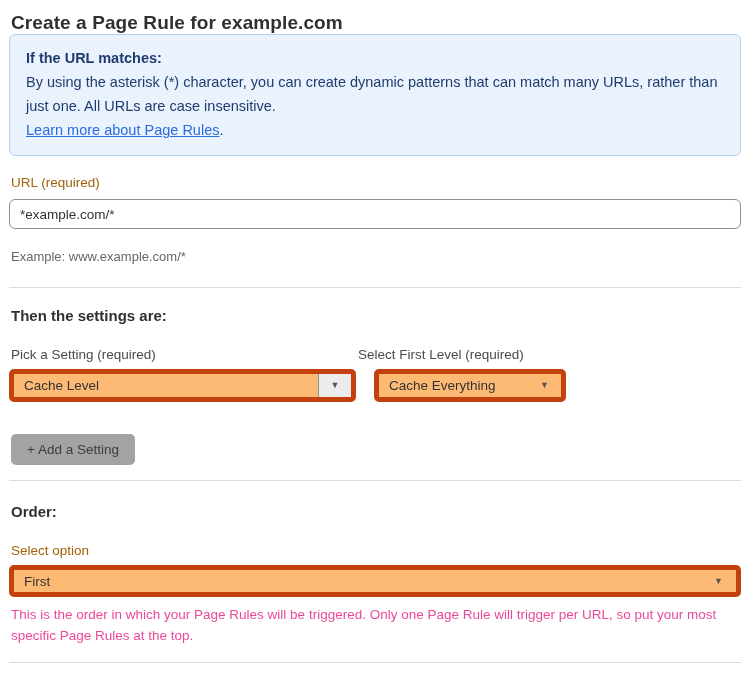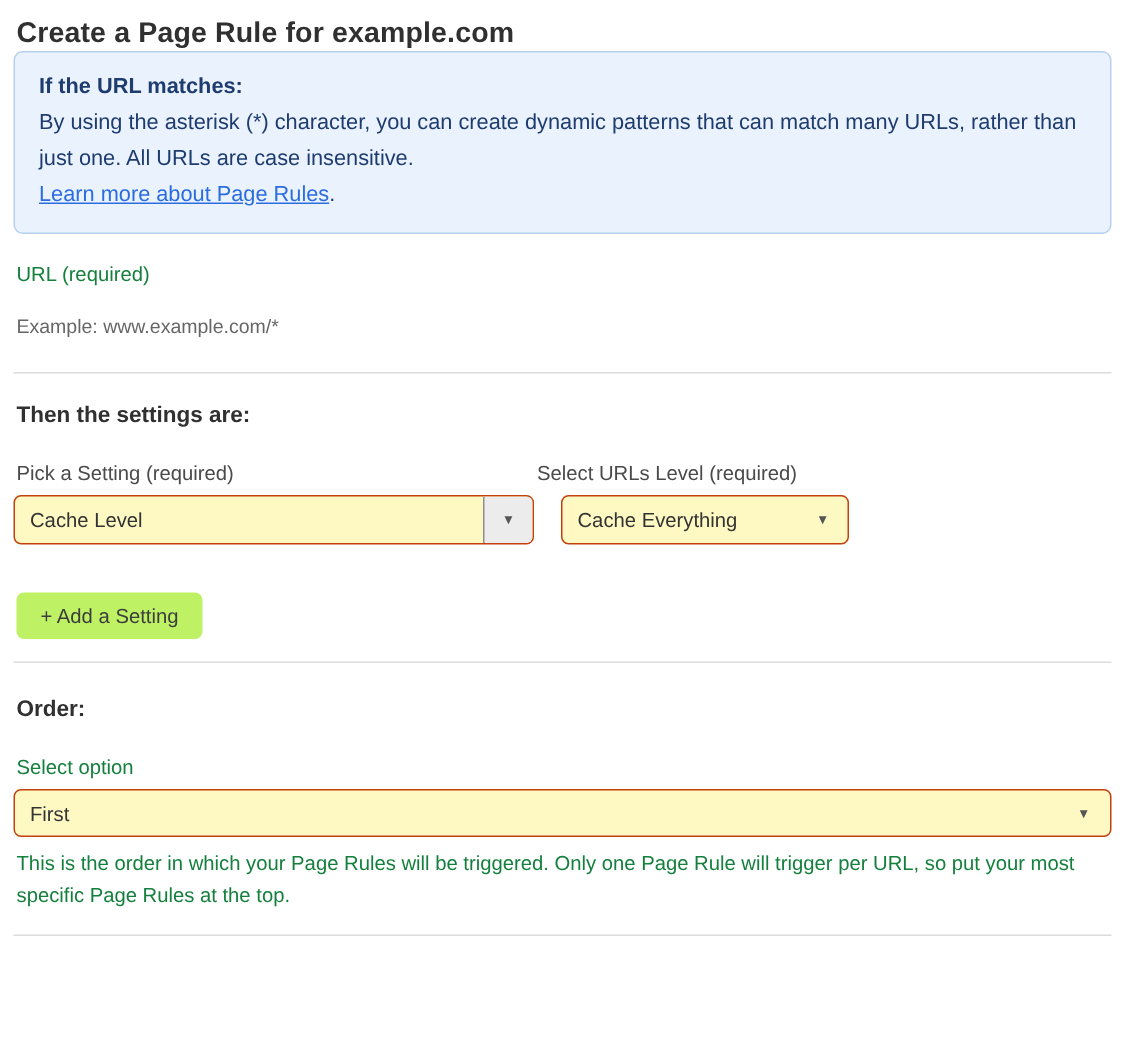--- a/index.html
+++ b/index.html
@@ -35,21 +35,21 @@
   .info-box a.info-link {
     color: #2b6cdf;
     text-decoration: underline;
     cursor: pointer;
   }
 
   
   .field-label {
     margin-top: 19px;
     font-size: 13.5px;
-    color: #15803d;
+    color: #a16207;
     padding-left: 2px;
   }
   .helper-text {
     margin-top: 18px;
     font-size: 13px;
     color: #666;
     padding-left: 2px;
     line-height: 20px;
   }
 
@@ -82,23 +82,23 @@
   .settings-row { display: flex; margin-top: 23px; }
   .setting-group { display: flex; flex-direction: column; }
   .setting-group .group-label {
     font-size: 13.5px;
     color: #4a4a4a;
     padding-left: 2px;
   }
   .dropdown {
     margin-top: 7px;
     height: 33px;
-    border: 1px solid #c2410c;
+    border: 5px solid #c2410c;
     border-radius: 5px;
-    background: #fef9c3;
+    background: #fdba74;
     display: flex;
     align-items: center;
     cursor: pointer;
     font-size: 13.5px;
     color: #333;
     overflow: hidden;
   }
   .dropdown .dd-value { flex: 1; padding: 0 10px; white-space: nowrap; }
   .dropdown .dd-caret {
     color: #555;
@@ -127,60 +127,61 @@
     justify-content: center;
     height: 31px;
     padding: 0 16px;
     border: none;
     border-radius: 5px;
     font-size: 13.5px;
     font-family: inherit;
     cursor: pointer;
     white-space: nowrap;
   }
-  .btn-grey { background: #bef264; color: #3d3d3d; }
+  .btn-grey { background: #a3a3a3; color: #3d3d3d; }
 
   .add-setting-btn { margin-top: 32px; margin-left: 2px; }
 
-  .order-helper { margin-top: 7px; font-size: 13.5px; color: #15803d; line-height: 21px; width: 740px; }
+  .order-helper { margin-top: 7px; font-size: 13.5px; color: #ec4899; line-height: 21px; width: 740px; }
 
   .footer-divider { margin-top: 16px; }
 </style>
 </head>
 <body>
 
 <div class="page">
 
   <h1 class="page-title">Create a Page Rule for example.com</h1>
 
   <div class="info-box">
     <div class="info-heading">If the URL matches:</div>
     <div>By using the asterisk (*) character, you can create dynamic patterns that can match many URLs, rather than just one. All URLs are case insensitive.</div>
     <div><a class="info-link">Learn more about Page Rules</a><span>.</span></div>
   </div>
 
   <div class="field-label">URL (required)</div>
+  <input class="text-input" type="text" value="*example.com/*" style="">
   <div class="helper-text">Example: www.example.com/*</div>
 
   <hr class="divider">
 
   <div class="section-heading">Then the settings are:</div>
 
   <div class="settings-row">
     <div class="setting-group">
       <div class="group-label">Pick a Setting (required)</div>
       <div class="dropdown dropdown-split">
         <span class="dd-value">Cache Level</span>
         <span class="dd-caret-box">
             <span class="dd-caret">▼</span>
           </span>
       </div>
     </div>
     <div class="setting-group">
-      <div class="group-label">Select URLs Level (required)</div>
+      <div class="group-label">Select First Level (required)</div>
       <div class="dropdown dropdown-inline">
         <span class="dd-value">Cache Everything</span>
         <span class="dd-caret">▼</span>
       </div>
     </div>
   </div>
 
   <button class="btn btn-grey add-setting-btn">+ Add a Setting</button>
 
   <hr class="divider" style="margin-top:15px;">

